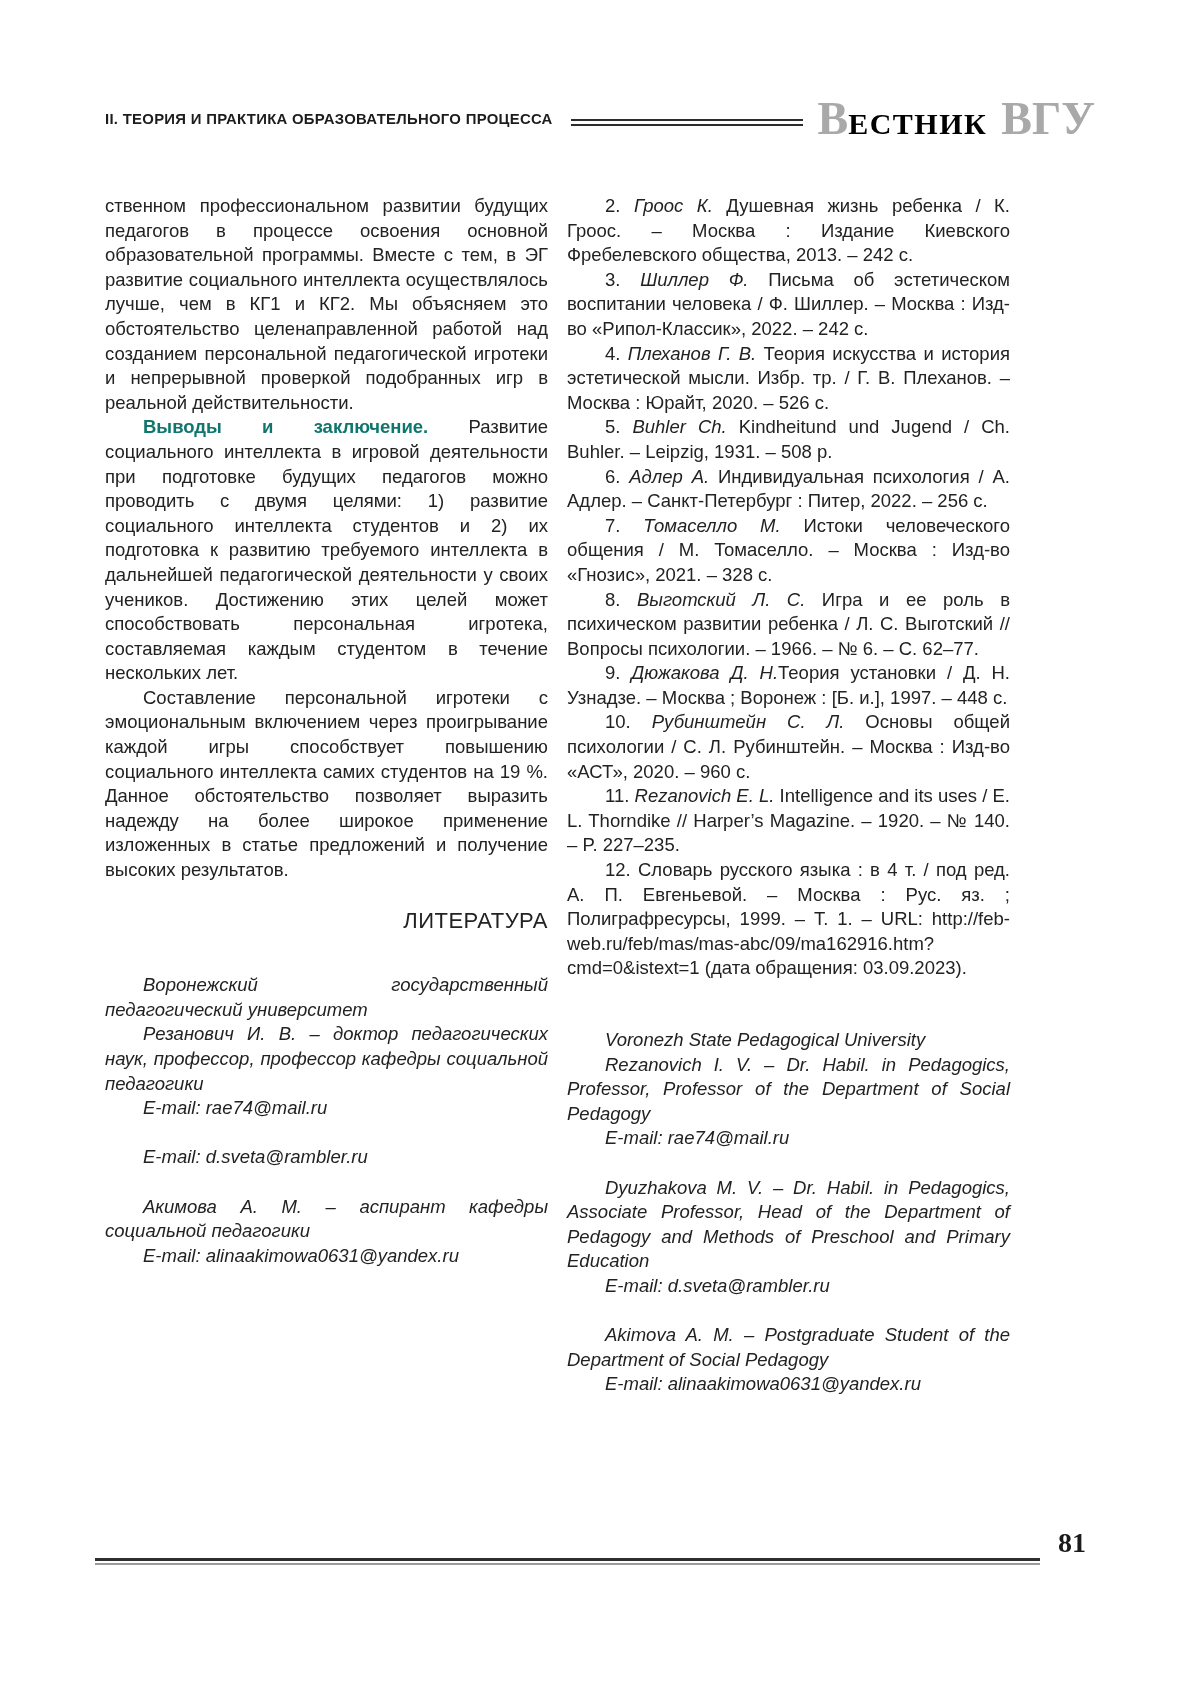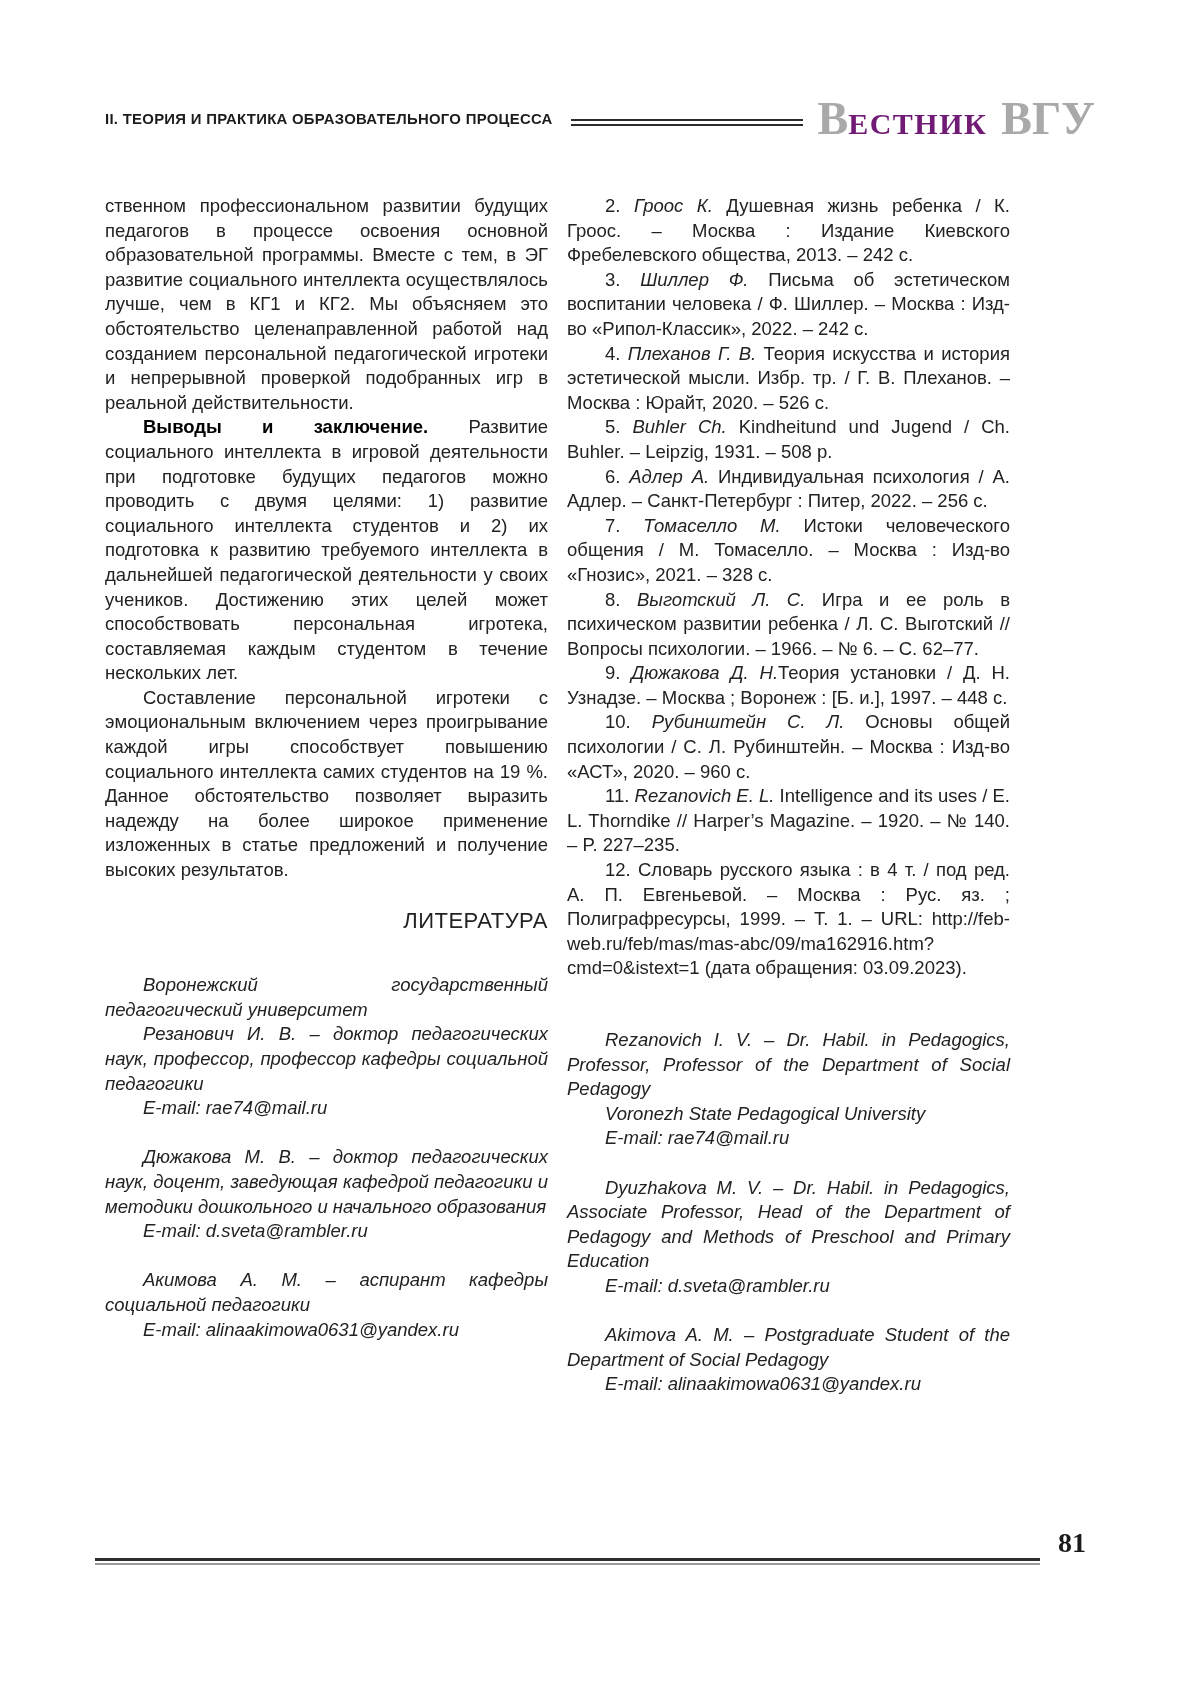--- a/index.html
+++ b/index.html
@@ -38,38 +38,38 @@
     border-bottom: 2.5px solid #2c2c2c;
     margin: 6px 14px 0 0;
   }
   .logo {
     font-family: "Liberation Serif", serif;
     font-weight: bold;
     white-space: nowrap;
     line-height: 1;
   }
   .logo-initial { font-size: 46px; color: #a9a9a9; }
-  .logo-rest    { font-size: 30px; color: #701a75; letter-spacing: 1.5px; }
+  .logo-rest    { font-size: 30px; color: #000000; letter-spacing: 1.5px; }
   .logo-second  { font-size: 46px; color: #a9a9a9; margin-left: 14px; }
 
   
   .columns {
     position: absolute;
     left: 105px;
     top: 150px;
     width: 905px;
     display: flex;
     gap: 19px;
     margin-top: 44px;
   }
   .col { width: 443px; font-size: 18.5px; line-height: 24.6px; }
 
   .p { margin: 0; text-align: justify; text-indent: 38px; }
   .p.noindent { text-indent: 0; }
-  .lead { font-weight: bold; color: #000000; }
+  .lead { font-weight: bold; color: #0f766e; }
 
   .lit-heading {
     margin: 26px 0 21px 0;
     font-size: 22px;
     font-weight: normal;
     text-align: right;
     letter-spacing: 0.5px;
   }
 
   .ref-item { margin: 0; text-align: justify; text-indent: 38px; }
@@ -125,21 +125,20 @@
       <h3 class="lit-heading">ЛИТЕРАТУРА</h3>
 
 
       <div class="affil affil-left">
         <div class="affil-block">
           <p>Воронежский государственный педагогический университет</p>
           <p>Резанович И. В. – доктор педагогических наук, профессор, профессор кафедры социальной педагогики</p>
           <p>E-mail:  rae74@mail.ru</p>
         </div>
         <div class="affil-block">
-          <p>Дюжакова М. В. – доктор педагогических наук, доцент, заведующая кафедрой педагогики и методики дошкольного и начального образования</p>
           <p>E-mail: d.sveta@rambler.ru</p>
         </div>
         <div class="affil-block">
           <p>Акимова А. М. – аспирант кафедры социальной педагогики</p>
           <p>E-mail: alinaakimowa0631@yandex.ru</p>
         </div>
       </div>
     </div>
 
     <div class="col">
@@ -150,22 +149,22 @@
       <p class="ref-item"><span>6. </span><span class="ref-author">Адлер А.</span><span> Индивидуальная психология / А. Адлер. – Санкт-Петербург : Питер, 2022. – 256 с.</span></p>
       <p class="ref-item"><span>7. </span><span class="ref-author">Томаселло М.</span><span> Истоки человеческого общения / М. Томаселло. – Москва : Изд-во «Гнозис», 2021. – 328 с.</span></p>
       <p class="ref-item"><span>8. </span><span class="ref-author">Выготский Л. С.</span><span> Игра и ее роль в психическом развитии ребенка / Л. С. Выготский // Вопросы психологии. – 1966. – № 6. – С. 62–77.</span></p>
       <p class="ref-item"><span>9. </span><span class="ref-author">Дюжакова Д. Н.</span><span>Теория установки / Д. Н. Узнадзе. – Москва ; Воронеж : [Б. и.], 1997. – 448 с.</span></p>
       <p class="ref-item"><span>10. </span><span class="ref-author">Рубинштейн С. Л.</span><span> Основы общей психологии / С. Л. Рубинштейн. – Москва : Изд-во «АСТ», 2020. – 960 с.</span></p>
       <p class="ref-item"><span>11. </span><span class="ref-author">Rezanovich E. L.</span><span> Intelligence and its uses / E. L. Thorndike // Harper’s Magazine. – 1920. – № 140. – P. 227–235.</span></p>
       <p class="ref-item"><span>12. </span><span class="ref-author"></span><span>Словарь русского языка : в 4 т. / под ред. А. П. Евгеньевой. – Москва : Рус. яз. ; Полиграфресурсы, 1999. – Т. 1. – URL: http://feb-web.ru/feb/mas/mas-abc/09/ma162916.htm?cmd=0&amp;istext=1 (дата обращения: 03.09.2023).</span></p>
 
       <div class="affil affil-right">
         <div class="affil-block">
+          <p>Voronezh State Pedagogical University</p>
           <p>Rezanovich I. V. – Dr. Habil. in Pedagogics, Professor, Professor of the Department of Social Pedagogy</p>
-          <p>Voronezh State Pedagogical University</p>
           <p>E-mail: rae74@mail.ru</p>
         </div>
         <div class="affil-block">
           <p>Dyuzhakova M. V. – Dr. Habil. in Pedagogics, Associate Professor, Head of the Department of Pedagogy and Methods of Preschool and Primary Education</p>
           <p>E-mail: d.sveta@rambler.ru</p>
         </div>
         <div class="affil-block">
           <p>Akimova A. M. – Postgraduate Student of the Department of Social Pedagogy</p>
           <p>E-mail: alinaakimowa0631@yandex.ru</p>
         </div>

